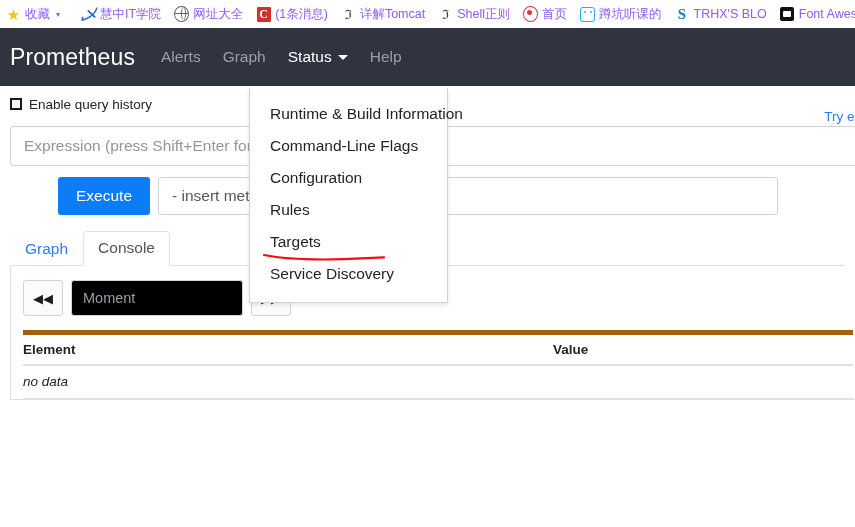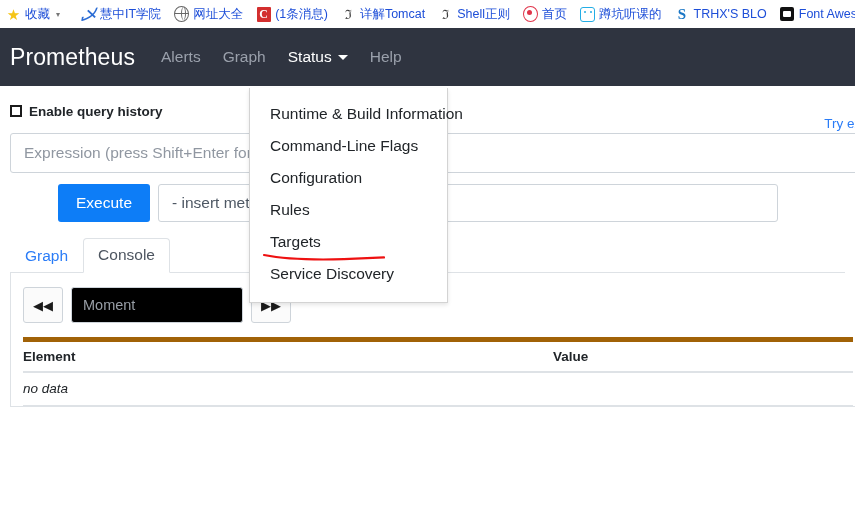--- a/index.html
+++ b/index.html
@@ -29,21 +29,21 @@
     overflow: hidden;
     box-sizing: border-box;
   }
   .bm {
     display: flex;
     align-items: center;
     gap: 4px;
     margin-right: 13px;
     cursor: default;
   }
-  .bm-label { font-size: 12.5px; color: #1d4ed8; }
+  .bm-label { font-size: 12.5px; color: #8b5cf6; }
   .bm-ico {
     width: 15px; height: 15px;
     display: inline-flex;
     align-items: center;
     justify-content: center;
     font-size: 13px;
     line-height: 1;
     flex: 0 0 auto;
   }
   .ico-star { color: #f5c518; font-size: 15px; }
@@ -168,23 +168,22 @@
 
   
   .content {
     position: relative;
     padding: 0 10px;
   }
   .row-history {
     display: flex;
     align-items: center;
     justify-content: space-between;
-    margin-top: 15px;
+    margin-top: 8px;
     height: 20px;
-    font-weight: bold;
   }
   .checkbox-wrap {
     display: flex;
     align-items: center;
     gap: 7px;
     font-size: 13.5px;
     color: #212529;
   }
   .cb {
     width: 12px; height: 12px;

